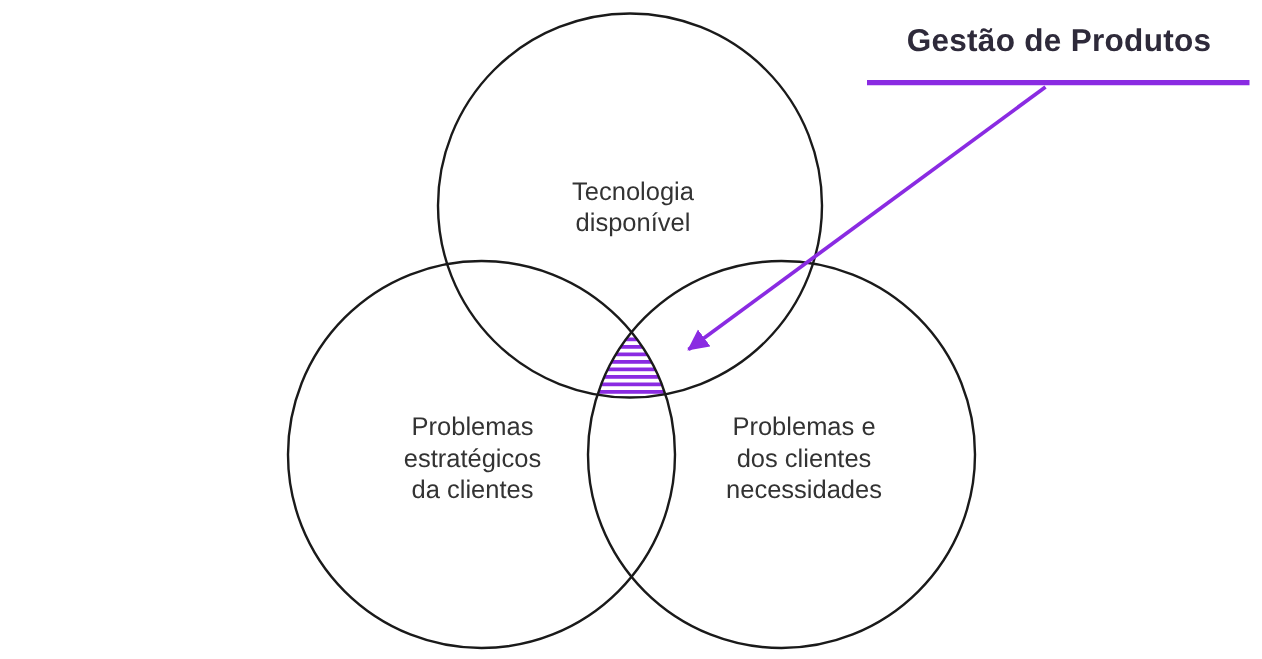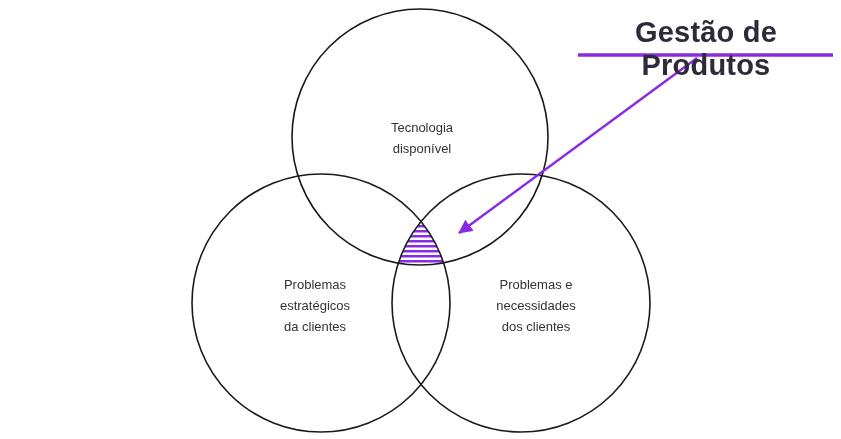--- a/index.html
+++ b/index.html
@@ -17,34 +17,34 @@
   }
   .stage svg {
     position: absolute;
     left: 0;
     top: 0;
   }
   .vlabel {
     position: absolute;
     text-align: center;
     color: #333333;
-    font-size: 13px;
+    font-size: 17px;
     line-height: 21px;
   }
   .vlabel span { display: block; }
   .vlabel.top-circle   { left: 322px; top: 117px; width: 200px; }
   .vlabel.left-circle  { left: 215px; top: 274px; width: 200px; }
   .vlabel.right-circle { left: 436px; top: 274px; width: 200px; text-align: center; }
   .diagram-title {
     position: absolute;
     left: 578px;
     top: 16px;
     width: 256px;
     text-align: center;
-    font-size: 29px;
+    font-size: 21px;
     font-weight: bold;
     color: #2e2a3a;
     letter-spacing: 0.2px;
   }
 </style>
 </head>
 <body>
 
 <div class="stage">
 
@@ -87,17 +87,17 @@
   </div>
 
   <div class="vlabel left-circle">
     <span>Problemas</span>
     <span>estratégicos</span>
     <span>da clientes</span>
   </div>
 
   <div class="vlabel right-circle">
     <span>Problemas e</span>
+    <span>dos clientes</span>
     <span>necessidades</span>
-    <span>dos clientes</span>
   </div>
 
 </div>
 
 </body></html>

